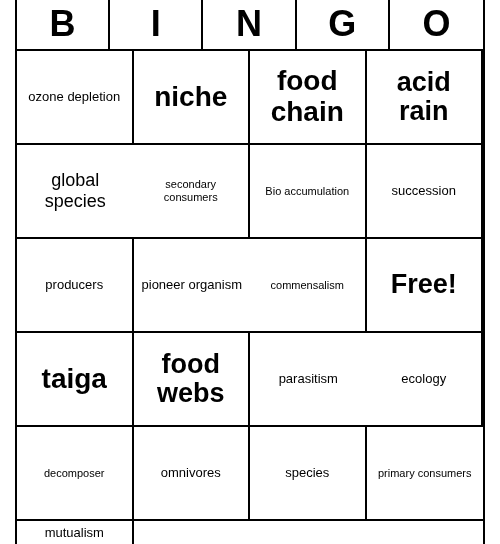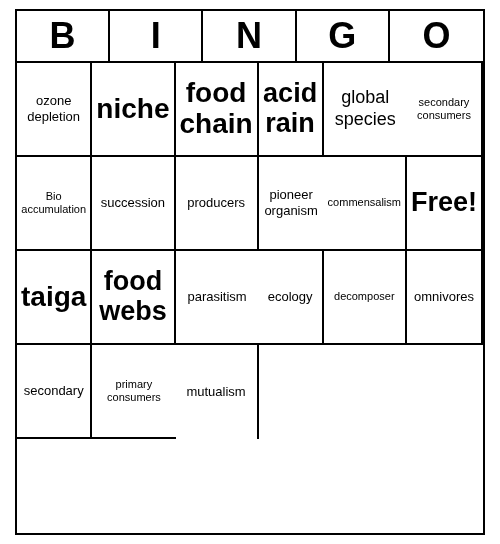--- a/index.html
+++ b/index.html
@@ -27,21 +27,21 @@
       font-size: 36px;
       font-weight: bold;
       padding: 4px 0;
       border-right: 2px solid #000;
     }
     .bingo-header-cell:last-child {
       border-right: none;
     }
     .bingo-grid {
       display: grid;
-      grid-template-columns: repeat(6, 1fr);
+      grid-template-columns: repeat(4, 1fr);
       grid-template-rows: repeat(5, 94px);
     }
     .bingo-cell {
       border-right: 2px solid #000;
       border-bottom: 2px solid #000;
       display: flex;
       align-items: center;
       justify-content: center;
       text-align: center;
       padding: 4px;
@@ -133,21 +133,21 @@
       <div class="bingo-cell">
         <span>ecology</span>
       </div>
       <div class="bingo-cell">
         <span class="small-text">decomposer</span>
       </div>
       <div class="bingo-cell">
         <span>omnivores</span>
       </div>
       <div class="bingo-cell">
-        <span>secondary</span>
+        <span>species</span>
       </div>
       <div class="bingo-cell">
         <span class="small-text">primary consumers</span>
       </div>
       <div class="bingo-cell">
         <span>mutualism</span>
       </div>
     </div>
 </div>
 

